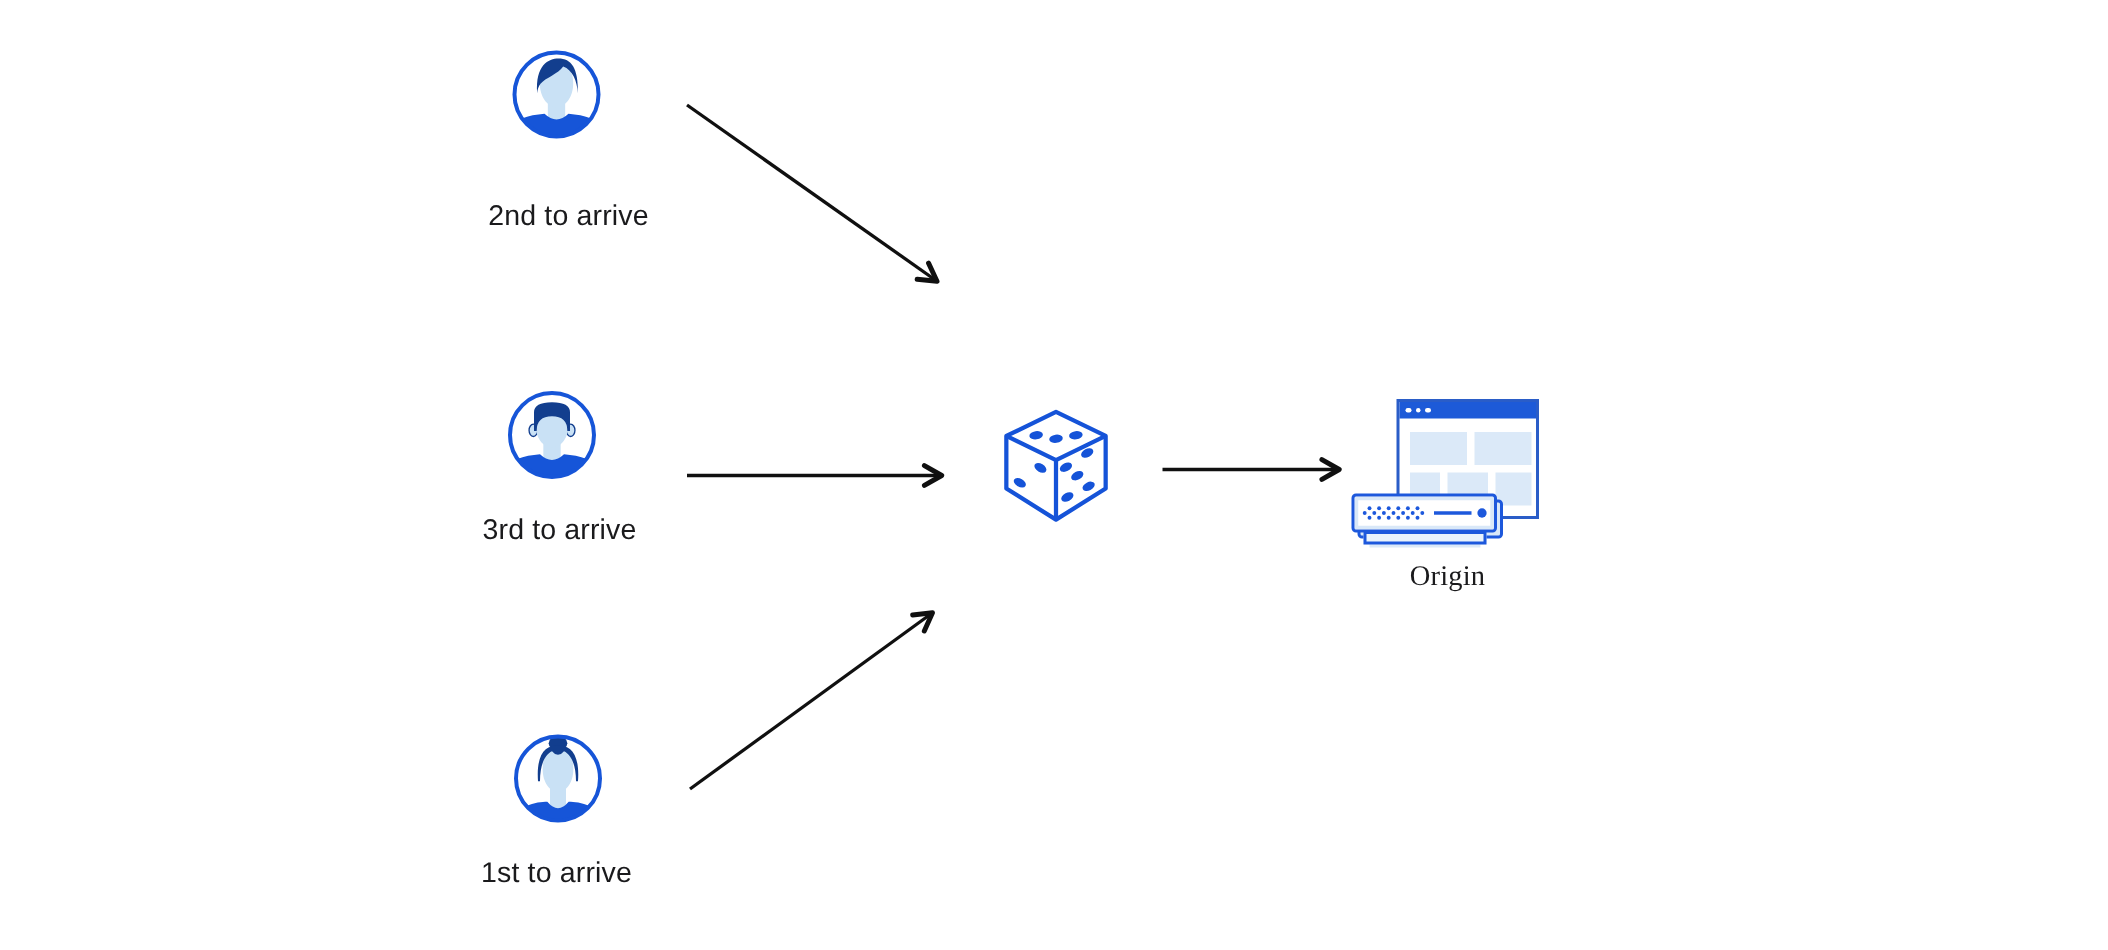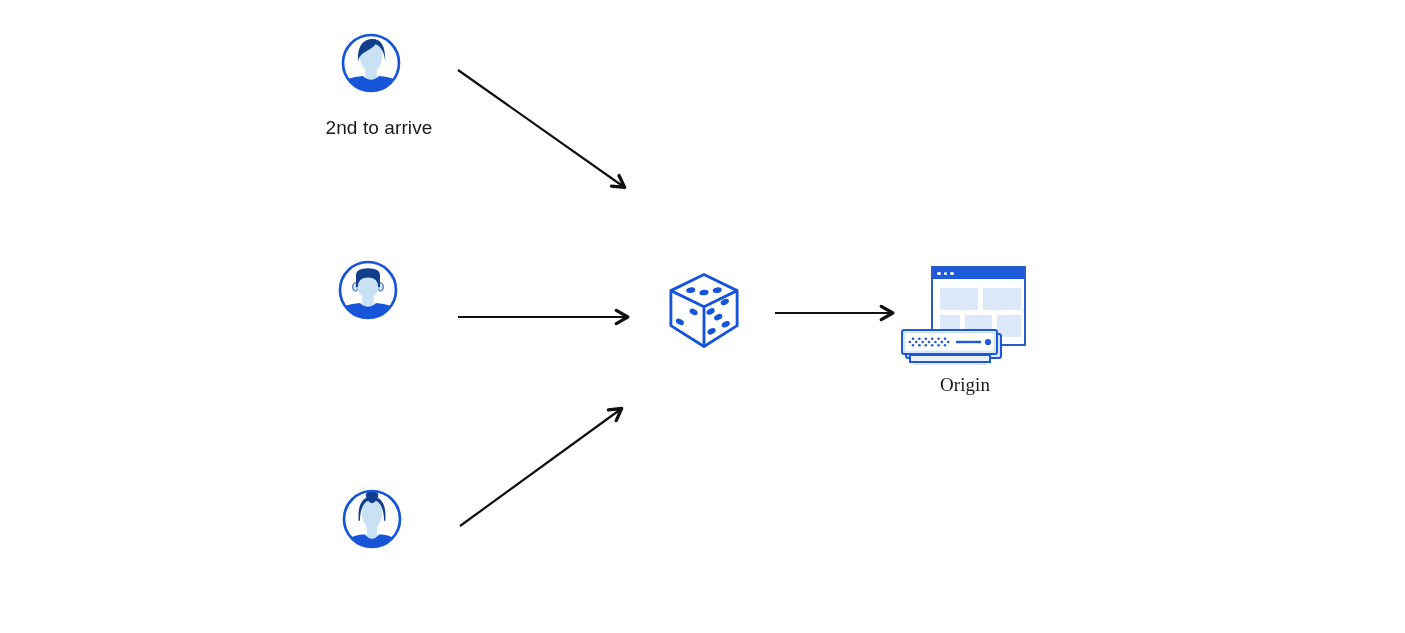--- a/index.html
+++ b/index.html
@@ -93,60 +93,62 @@
       <circle cx="36" cy="36" r="31.5" fill="#ffffff"></circle>
       <g clip-path="url(#avc1)">
         <rect x="29.5" y="36" width="13" height="24" fill="#c9e1f5"></rect>
         <path d="M10 54 C15 52 21 51 27 50.5 Q36 59 45 50.5 C51 51 57 52 62 54 A 31.6 31.6 0 0 1 10 54 Z" fill="#1655d8"></path>
         <path d="M23.5 28 C23.5 16.5 29 13 36 13 C43 13 48.5 16.5 48.5 28 C48.5 37.5 43 45.5 36 45.5 C29 45.5 23.5 37.5 23.5 28 Z" fill="#c9e1f5"></path>
         <path d="M21.5 35 C20 14 30 9 37.5 9 C47 9 52.5 16 52 35 C51.5 26 48 17.5 41 15 C37.5 20.5 27.5 23.5 24 28 C22.5 30 21.8 32 21.5 35 Z" fill="#123e8e"></path>
       </g>
       <circle cx="36" cy="36" r="31.5" fill="none" stroke="#1655d8" stroke-width="3"></circle>
     </svg>
   </div>
-  <div class="node-label" style="left:279px; top:117px;text-align:center;">2nd to arrive</div>
+  <div class="node-label" style="left:279px; top:134px;text-align:center;">2nd to arrive</div>
 
   <div class="abs" style="left:336px; top:258px;">
     <svg width="64" height="64" viewBox="0 0 72 72">
       <defs>
           <clipPath id="avc2">
             <circle cx="36" cy="36" r="31.5"></circle>
           </clipPath>
         </defs>
       <circle cx="36" cy="36" r="31.5" fill="#ffffff"></circle>
       <g clip-path="url(#avc2)">
         <rect x="29.5" y="36" width="13" height="24" fill="#c9e1f5"></rect>
         <path d="M10 54 C15 52 21 51 27 50.5 Q36 59 45 50.5 C51 51 57 52 62 54 A 31.6 31.6 0 0 1 10 54 Z" fill="#1655d8"></path>
         <ellipse cx="22" cy="32.5" rx="3.2" ry="4.6" fill="#c9e1f5" stroke="#123e8e" stroke-width="1"></ellipse>
         <ellipse cx="50" cy="32.5" rx="3.2" ry="4.6" fill="#c9e1f5" stroke="#123e8e" stroke-width="1"></ellipse>
         <path d="M23.5 28 C23.5 16.5 29 13 36 13 C43 13 48.5 16.5 48.5 28 C48.5 37.5 43 45.5 36 45.5 C29 45.5 23.5 37.5 23.5 28 Z" fill="#c9e1f5"></path>
         <path d="M22.5 33 L22.5 19 Q22.5 11.5 36 11.5 Q49.5 11.5 49.5 19 L49.5 33 L47.5 33 Q47.5 22 36 22 Q24.5 22 24.5 33 Z" fill="#123e8e"></path>
       </g>
       <circle cx="36" cy="36" r="31.5" fill="none" stroke="#1655d8" stroke-width="3"></circle>
     </svg>
   </div>
+  <div class="node-label" style="left:273px; top:343px;">3rd to arrive</div>
 
   <div class="abs" style="left:340px; top:487px;">
     <svg width="64" height="64" viewBox="0 0 72 72">
       <defs>
           <clipPath id="avc3">
             <circle cx="36" cy="36" r="31.5"></circle>
           </clipPath>
         </defs>
       <circle cx="36" cy="36" r="31.5" fill="#ffffff"></circle>
       <g clip-path="url(#avc3)">
         <rect x="30" y="38" width="12" height="24" fill="#c9e1f5"></rect>
         <path d="M12 57 C18 54 24 53.5 28 53.5 Q36 63 44 53.5 C48 53.5 54 54 60 57 A 31.9 31.9 0 0 1 12 57 Z" fill="#1655d8"></path>
         <ellipse cx="36" cy="9.5" rx="7" ry="5.5" fill="#123e8e"></ellipse>
         <path d="M24.5 29 C24.5 17 29.5 13.5 36 13.5 C42.5 13.5 47.5 17 47.5 29 C47.5 38.5 42.5 46 36 46 C29.5 46 24.5 38.5 24.5 29 Z" fill="#c9e1f5"></path>
         <path d="M21 38 C19.5 17 27 11 36 11 C45 11 52.5 17 51 38 L49.5 38 C49.5 26 46 18 40.5 15.5 Q36 21 31.5 15.5 C26 18 22.5 26 22.5 38 Z" fill="#123e8e"></path>
       </g>
       <circle cx="36" cy="36" r="31.5" fill="none" stroke="#1655d8" stroke-width="3"></circle>
     </svg>
   </div>
+  <div class="node-label" style="left:271px; top:572px;">1st to arrive</div>
 
   <div class="abs" style="left:669px; top:272px;">
     <svg width="70" height="77" viewBox="0 0 74 80">
       <path d="M37 2 L72 19 L72 56 L37 78 L2 56 L2 19 Z" fill="#ffffff" stroke="#1553d8" stroke-width="3" stroke-linejoin="round"></path>
       <path d="M2 19 L37 36 L72 19 M37 36 L37 78" fill="none" stroke="#1553d8" stroke-width="3" stroke-linejoin="round"></path>
       <g fill="#1553d8">
         <ellipse cx="23" cy="18.5" rx="4.8" ry="2.9" transform="rotate(-8 23 18.5)"></ellipse>
         <ellipse cx="37" cy="21" rx="4.8" ry="2.9" transform="rotate(-8 37 21)"></ellipse>
         <ellipse cx="51" cy="18.5" rx="4.8" ry="2.9" transform="rotate(-8 51 18.5)"></ellipse>
         <ellipse cx="26" cy="41.5" rx="4.6" ry="2.9" transform="rotate(30 26 41.5)"></ellipse>

